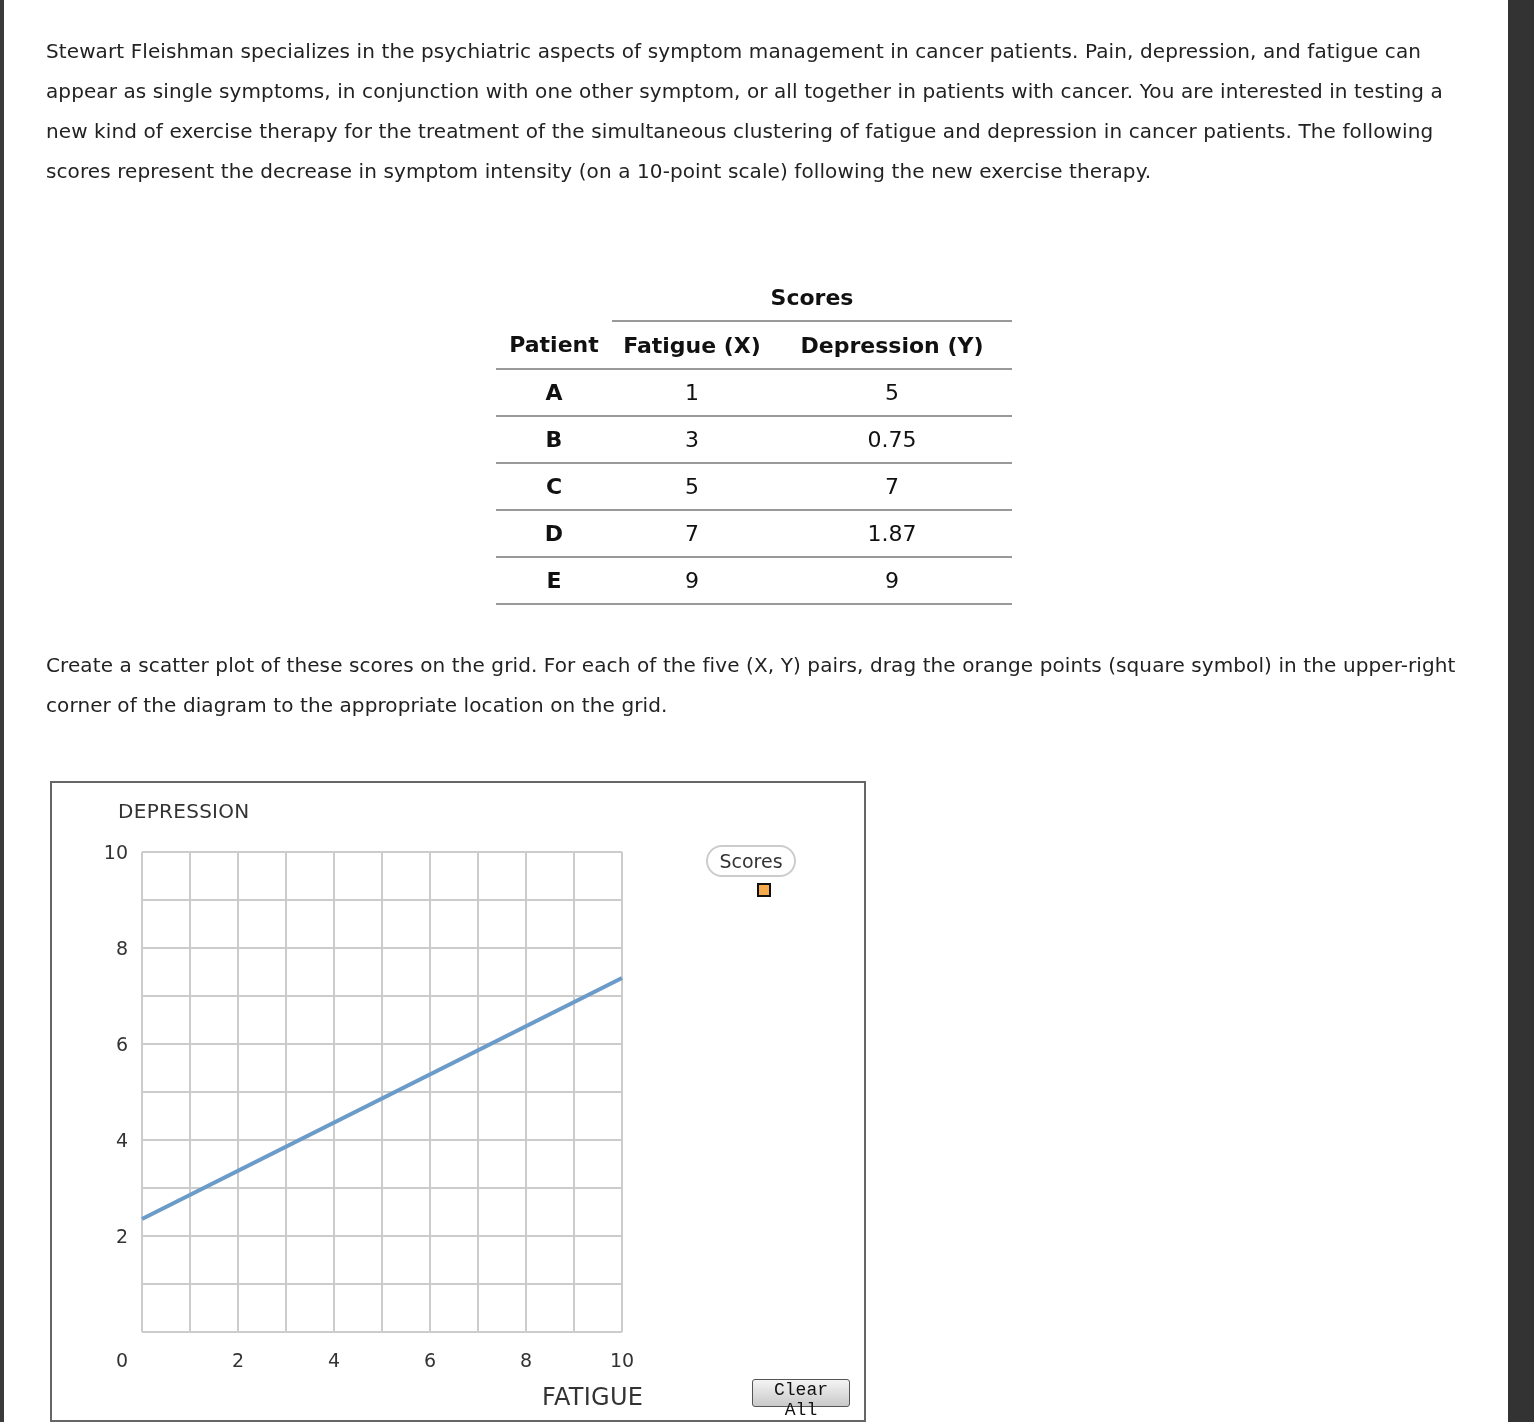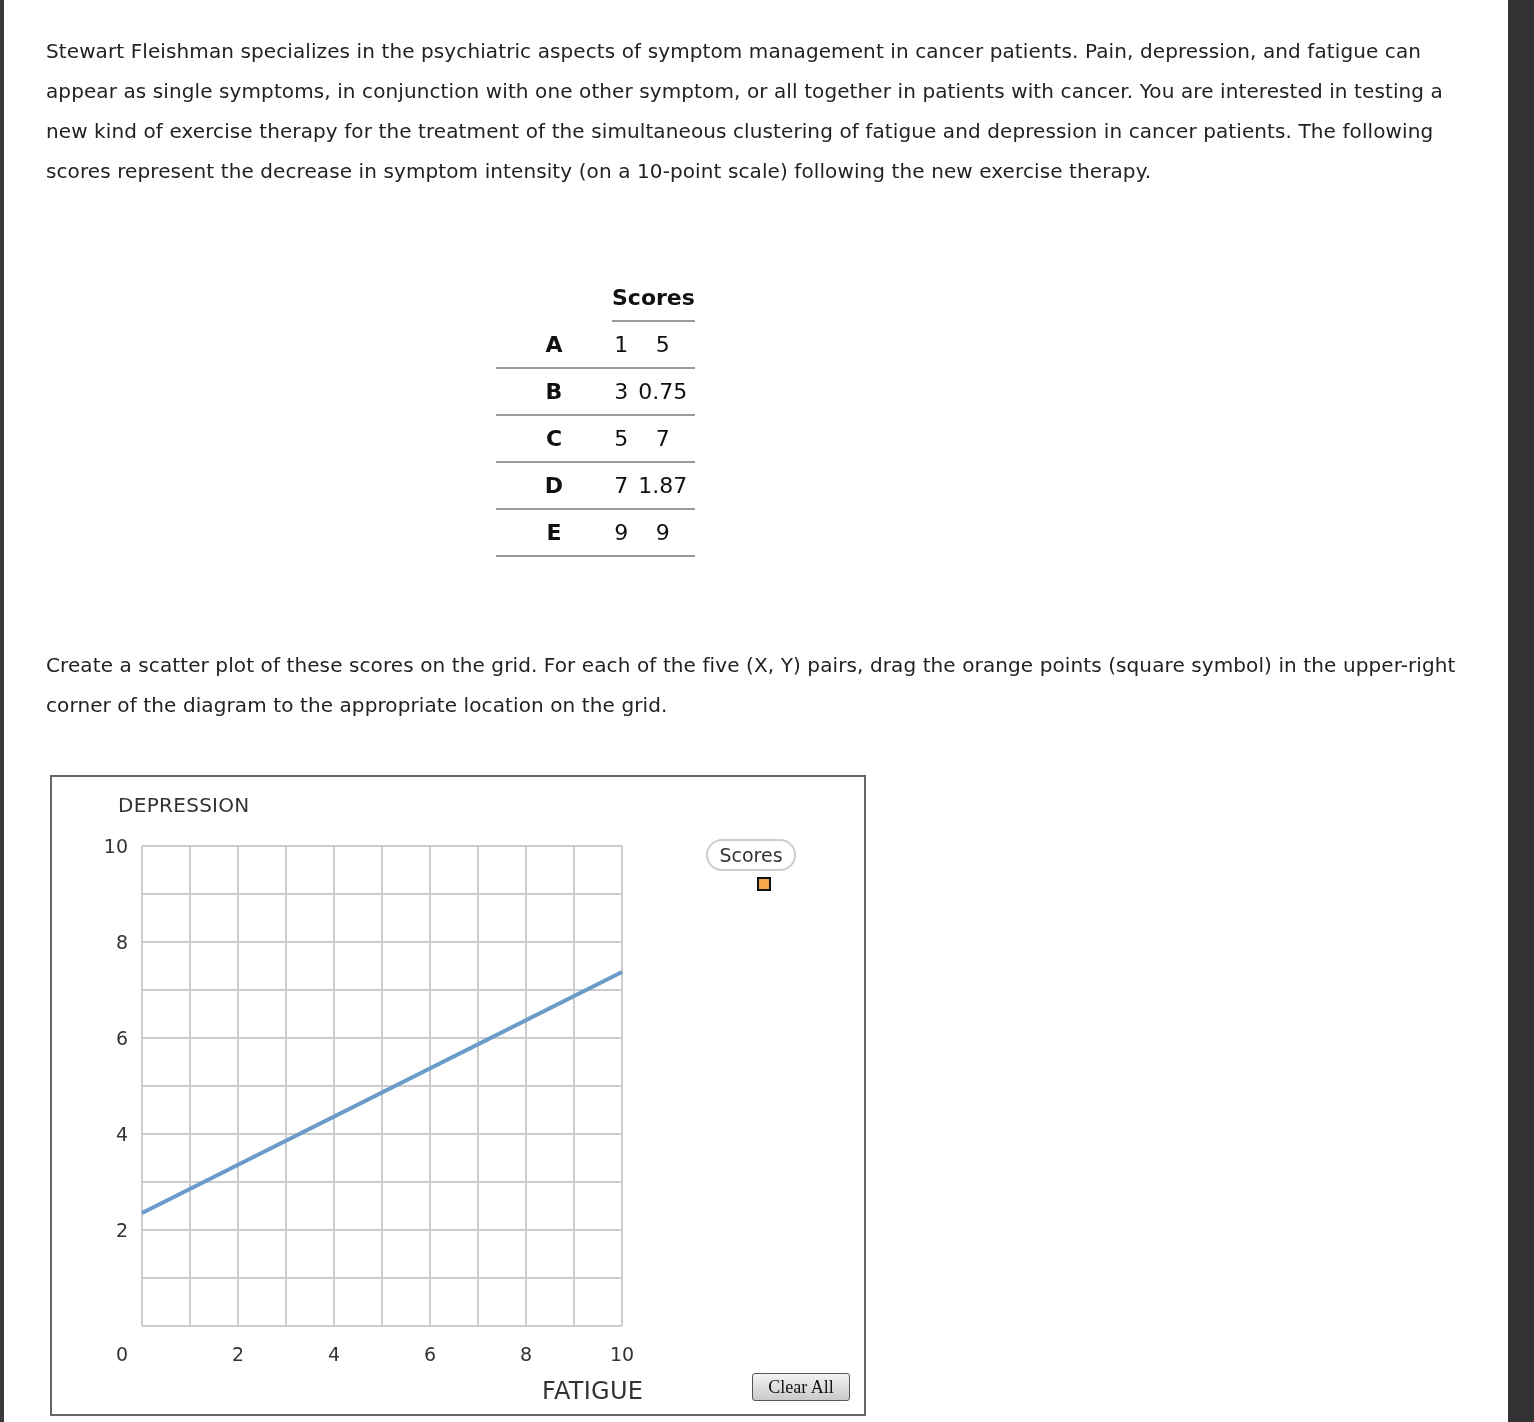--- a/index.html
+++ b/index.html
@@ -26,54 +26,59 @@
   .c-x { width:160px; text-align:center; }
   .c-y { width:240px; text-align:center; }
   tr.group-row th.group { border-bottom:2px solid #999; }
   tr.head-row th { border-bottom:2px solid #999; }
   td.pat { font-weight:bold; }
 
   .graph-panel {
     position:absolute; left:50px; top:775px; width:812px; height:637px;
     border:2px solid #666; background:#fff;
   }
-  .axis-font { font-family:"DejaVu Sans", sans-serif; color:#333; }
+  .axis-font { font-family:"DejaVu Sans", sans-serif; color:#333;margin-top:6px; }
   .ylabel-title { position:absolute; left:66px; top:16px; font-size:20px; letter-spacing:0.3px; }
   .xlabel-title { position:absolute; left:490px; top:600px; font-size:24px; letter-spacing:0.3px; }
   .ytick { position:absolute; width:40px; text-align:right; font-size:19px; }
   .xtick { position:absolute; width:40px; text-align:center; font-size:19px; }
   svg.plot { position:absolute; left:0; top:0; }
   .legend-pill {
     position:absolute; left:654px; top:62px; width:86px; height:28px; border:2px solid #ccc;
     border-radius:16px; font-size:19px; text-align:center; line-height:28px; color:#333; background:#fff;
   }
   .drag-point {
     position:absolute; left:705px; top:100px; width:10px; height:10px; background:#f5a94a;
     border:2px solid #111; cursor:move;
   }
   .clear-btn {
     position:absolute; left:700px; top:596px; width:98px; height:28px;
     border:1px solid #555; border-radius:3px;
     background:linear-gradient(#f4f4f4,#c9c9c9); font-size:18px; color:#111;
-    font-family:Liberation Serif, serif; padding:0; cursor:pointer;
+    font-family:Liberation Mono, monospace; padding:0; cursor:pointer;
   }
 </style>
 </head>
 <body>
 
 <div class="left-edge"></div>
 <div class="right-edge"></div>
 
 <p id="intro" class="para">Stewart Fleishman specializes in the psychiatric aspects of symptom management in cancer patients. Pain, depression, and fatigue can appear as single symptoms, in conjunction with one other symptom, or all together in patients with cancer. You are interested in testing a new kind of exercise therapy for the treatment of the simultaneous clustering of fatigue and depression in cancer patients. The following scores represent the decrease in symptom intensity (on a 10-point scale) following the new exercise therapy.</p>
 
 <table class="scores">
   <tbody>
       <tr class="group-row">
     <th class="c-patient"></th>
     <th class="group" colspan="2">Scores</th>
+  </tr>
+  <tr class="head-row">
+    <th class="c-patient">Patient</th>
+    <th class="c-x">Fatigue (X)</th>
+    <th class="c-y">Depression (Y)</th>
   </tr>
   <tr>
     <td class="pat">A</td>
     <td>1</td>
     <td>5</td>
   </tr>
   <tr>
     <td class="pat">B</td>
     <td>3</td>
     <td>0.75</td>

